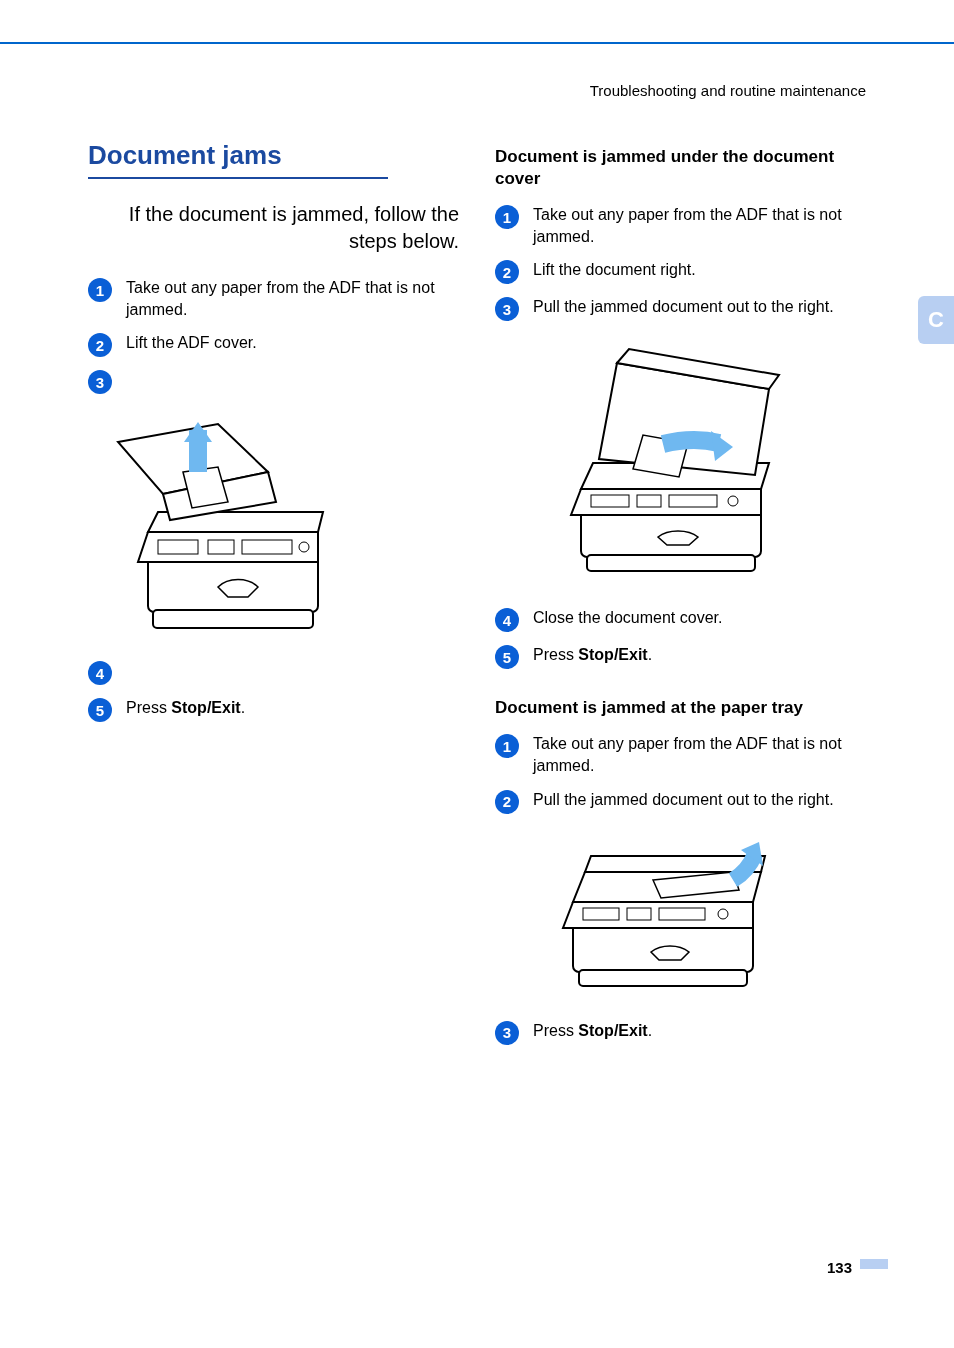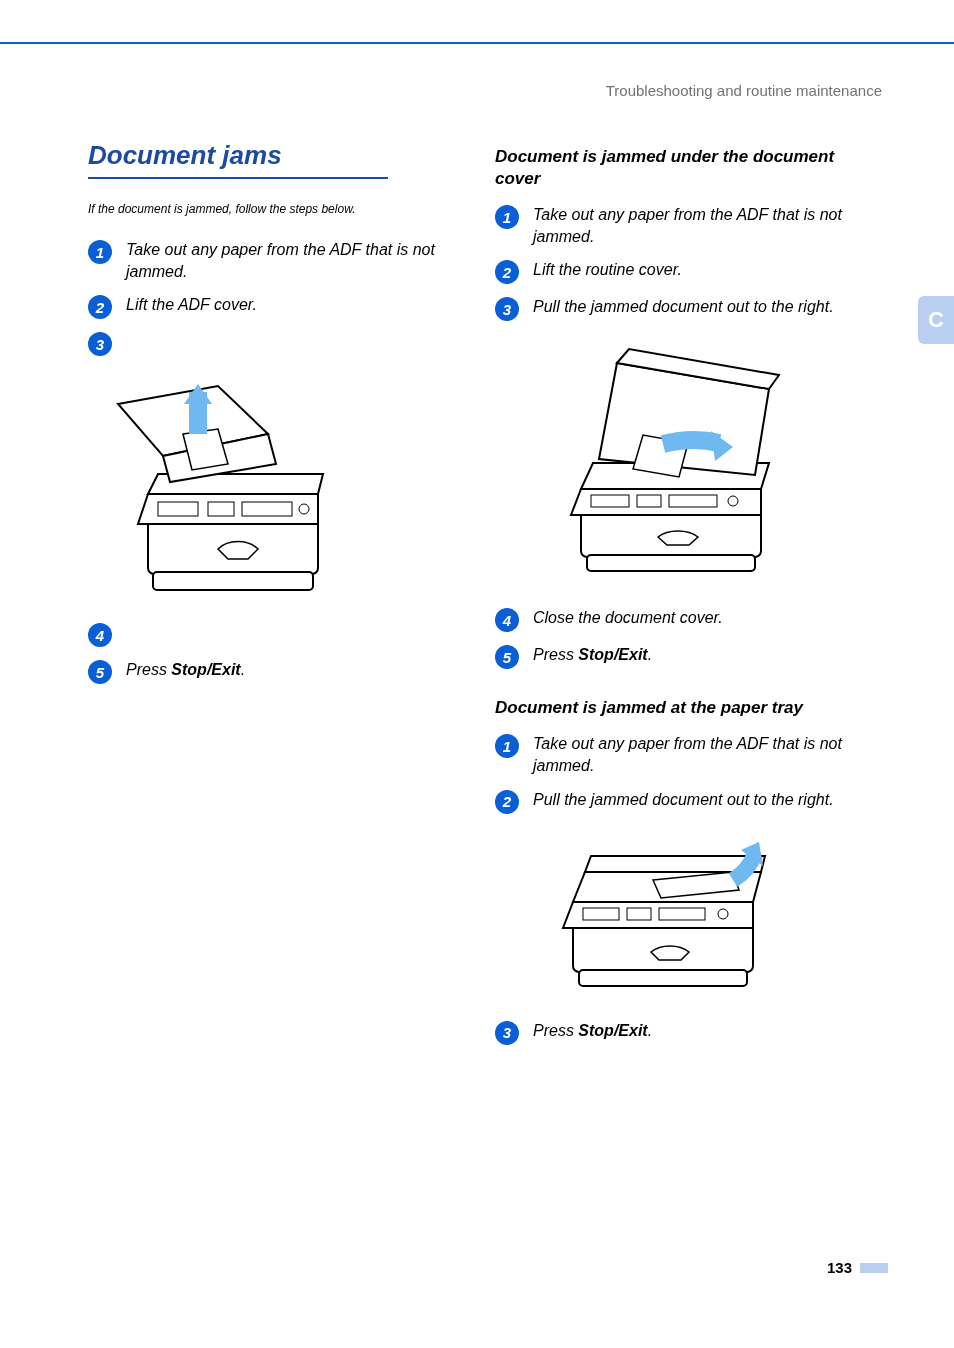--- a/index.html
+++ b/index.html
@@ -16,24 +16,24 @@
     top: 42px;
     left: 0;
     right: 0;
     height: 2px;
     background: #0066cc;
   }
   .header-text {
     position: absolute;
     top: 82px;
     left: 0;
-    right: 72px;
+    right: 88px;
     text-align: right;
     font-size: 15px;
-    color: #737373;
+    color: #000000;
   }
   .section-tab {
     position: absolute;
     right: 0;
     top: 296px;
     width: 36px;
     height: 48px;
     background: #b8cff2;
     border-radius: 6px 0 0 6px;
     color: #fff;
@@ -46,42 +46,42 @@
   .page {
     position: absolute;
     top: 140px;
     left: 88px;
     right: 88px;
     bottom: 60px;
   }
   .columns {
     display: flex;
     gap: 36px;
-    font-style: italic;
   }
   .col {
     flex: 1;
     min-width: 0;
   }
   .main-heading {
     font-size: 26px;
     font-weight: bold;
     color: #1b4aa0;
     margin-bottom: 6px;
   }
   .main-heading-rule {
     height: 2px;
     background: #1b4aa0;
     margin-bottom: 22px;
     width: 300px;
   }
   .body-text {
-    font-size: 12px;
+    font-size: 20px;
     line-height: 1.35;
     margin-bottom: 22px;
+    text-align: right;
   }
   .sub-heading {
     font-size: 17px;
     font-weight: bold;
     line-height: 1.3;
     margin-bottom: 14px;
   }
   .sub-heading.tight-top {
     margin-top: 6px;
   }
@@ -114,21 +114,20 @@
   .illus {
     margin: 18px 0 18px 0;
     position: relative;
   }
   .illus svg { display: block; }
   .page-number {
     position: absolute;
     bottom: 72px;
     right: 66px;
     display: flex;
-    align-items: center;
     gap: 8px;
   }
   .page-number-text {
     font-size: 15px;
     font-weight: bold;
   }
   .page-number-bar {
     width: 28px;
     height: 10px;
     background: #b8cff2;
@@ -208,21 +207,21 @@
     <div class="col">
 
       <div class="sub-heading tight-top">Document is jammed under the document cover</div>
 
       <div class="step">
         <div class="step-num">1</div>
         <div class="step-text">Take out any paper from the ADF that is not jammed.</div>
       </div>
       <div class="step">
         <div class="step-num">2</div>
-        <div class="step-text">Lift the routine cover.</div>
+        <div class="step-text">Lift the document right.</div>
       </div>
       <div class="step">
         <div class="step-num">3</div>
         <div class="step-text">Pull the jammed document out to the right.</div>
       </div>
 
       <div class="illus" style="margin-left:38px;">
         <svg width="260" height="250" viewBox="0 0 260 250">
 
           <rect x="48" y="150" width="180" height="68" rx="6" fill="#fff" stroke="#000" stroke-width="2"></rect>

